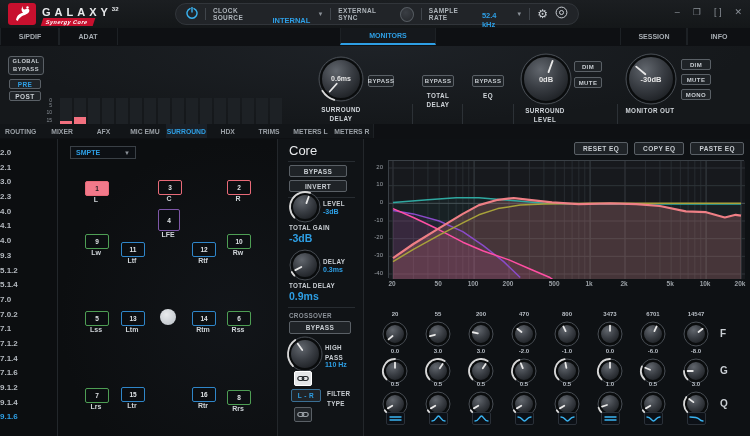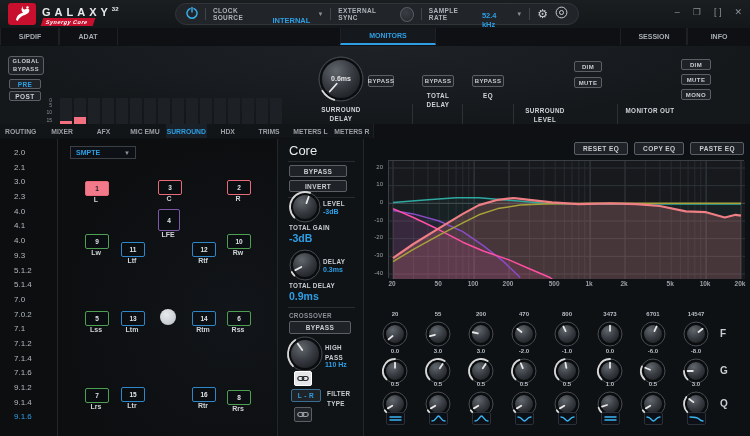--- a/index.html
+++ b/index.html
@@ -46,21 +46,21 @@
   .munder{position:absolute;top:117px;height:2px;border-radius:1px;}
   .knob-wrap{position:absolute;}
   
   #tabs-main{position:absolute;left:0;top:124px;width:750px;height:15px;background:#0e1013;border-bottom:1px solid #000;}
   .mtab{position:absolute;top:0;height:14px;display:flex;align-items:center;justify-content:center;
         font-size:6.8px;font-weight:bold;color:#9aa0a6;border-right:1px solid #1d2125;background:#121518;}
   .mtab.active{color:#2e9fe5;background:#1a2027;}
   
   #main{position:absolute;left:0;top:139px;width:750px;height:297px;background:#0c0e10;}
   #sidebar{position:absolute;left:0;top:0;width:58px;height:297px;border-right:1px solid #23272b;box-sizing:border-box;}
-  .side-item{height:14.7px;line-height:14.7px;padding-left:14px;font-size:8px;font-weight:normal;color:#b5bac0;}
+  .side-item{height:14.7px;line-height:14.7px;font-size:8px;font-weight:bold;color:#b5bac0;}
   .side-item.active{color:#2e9fe5;}
   #speakers{position:absolute;left:58px;top:0;width:220px;height:297px;border-right:1px solid #23272b;box-sizing:border-box;
             background:radial-gradient(ellipse at 80% 60%,#121519 0%,#0c0e10 70%);}
   #preset-select{position:absolute;left:12px;top:7px;width:66px;height:13px;background:#0d1014;border:1px solid #3a4046;
                  display:flex;align-items:center;justify-content:space-between;padding:0 5px;box-sizing:border-box;}
   #preset-select .pv{font-size:7px;font-weight:bold;color:#2e9fe5;}
   .spk{position:absolute;width:22px;height:13px;border:1px solid;border-radius:2px;background:rgba(10,13,16,.6);
        display:flex;align-items:center;justify-content:center;font-size:6.5px;font-weight:bold;color:#dfe3e6;}
   .spk-lbl{position:absolute;font-size:7px;font-weight:bold;color:#cfd4d8;text-align:center;}
   #listener{position:absolute;width:16px;height:16px;border-radius:50%;background:radial-gradient(circle at 40% 35%,#e8eaec,#b9bfc6);}
@@ -251,25 +251,37 @@
 
     <div class="vdiv" style="left:412px"></div>
     <div class="btn" style="position:absolute;left:422px;top:29px;width:32px;height:12px;font-size:6px;">BYPASS</div>
     <div class="mon-lbl cap" style="left:415px;top:45px;width:46px"><span>TOTAL DELAY</span></div>
 
     <div class="vdiv" style="left:462px"></div>
     <div class="btn" style="position:absolute;left:472px;top:29px;width:32px;height:12px;font-size:6px;">BYPASS</div>
     <div class="mon-lbl cap" style="left:472px;top:45px;width:32px"><span>EQ</span></div>
 
     <div class="vdiv" style="left:513px"></div>
+    <div class="knob-wrap" id="knob-surround-level" style="left:519px;top:6px"><svg width="54" height="54" viewBox="0 0 54 54">
+          <circle cx="27" cy="27" r="25" fill="none" stroke="#474c52" stroke-width="1"></circle>
+          <circle cx="27" cy="27" r="23" fill="url(#kgrad)" stroke="#0a0c0d" stroke-width="2"></circle>
+          <line x1="29.51726825487692" y1="20.083862311015714" x2="33.60782916905192" y2="8.84513856641625" stroke="#e8e8e8" stroke-width="1.8" stroke-linecap="round"></line>
+          <text x="27" y="29.625" text-anchor="middle" fill="#e6e6e6" font-size="7.5" font-weight="bold" font-family="Liberation Sans, sans-serif">0dB</text>
+        </svg></div>
     <div class="mon-lbl cap" style="left:514px;top:60px;width:62px"><span>SURROUND LEVEL</span></div>
     <div class="btn" style="position:absolute;left:574px;top:15px;width:28px;height:11px;font-size:6px;">DIM</div>
     <div class="btn" style="position:absolute;left:574px;top:31px;width:28px;height:11px;font-size:6px;">MUTE</div>
 
     <div class="vdiv" style="left:617px"></div>
+    <div class="knob-wrap" id="knob-monitor-out" style="left:624px;top:6px"><svg width="54" height="54" viewBox="0 0 54 54">
+          <circle cx="27" cy="27" r="25" fill="none" stroke="#474c52" stroke-width="1"></circle>
+          <circle cx="27" cy="27" r="23" fill="url(#kgrad)" stroke="#0a0c0d" stroke-width="2"></circle>
+          <line x1="21.36191289864432" y1="22.269083192707072" x2="12.200021358941344" y2="14.58134338085606" stroke="#e8e8e8" stroke-width="1.8" stroke-linecap="round"></line>
+          <text x="27" y="29.625" text-anchor="middle" fill="#e6e6e6" font-size="7.5" font-weight="bold" font-family="Liberation Sans, sans-serif">-30dB</text>
+        </svg></div>
     <div class="mon-lbl cap" style="left:619px;top:60px;width:62px"><span>MONITOR OUT</span></div>
     <div class="btn" style="position:absolute;left:681px;top:13px;width:30px;height:11px;font-size:6px;">DIM</div>
     <div class="btn" style="position:absolute;left:681px;top:28px;width:30px;height:11px;font-size:6px;">MUTE</div>
     <div class="btn" style="position:absolute;left:681px;top:43px;width:30px;height:11px;font-size:6px;">MONO</div>
   <div class="munder" style="left: 60px; width: 40px; background: rgb(242, 112, 127);"></div>
       <div class="munder" style="left: 102px; width: 12px; background: rgb(155, 107, 199);"></div>
       <div class="munder" style="left: 116px; width: 82px; background: rgb(95, 190, 102);"></div>
       <div class="munder" style="left: 200px; width: 82px; background: rgb(53, 179, 238);"></div>
     </div>
 

